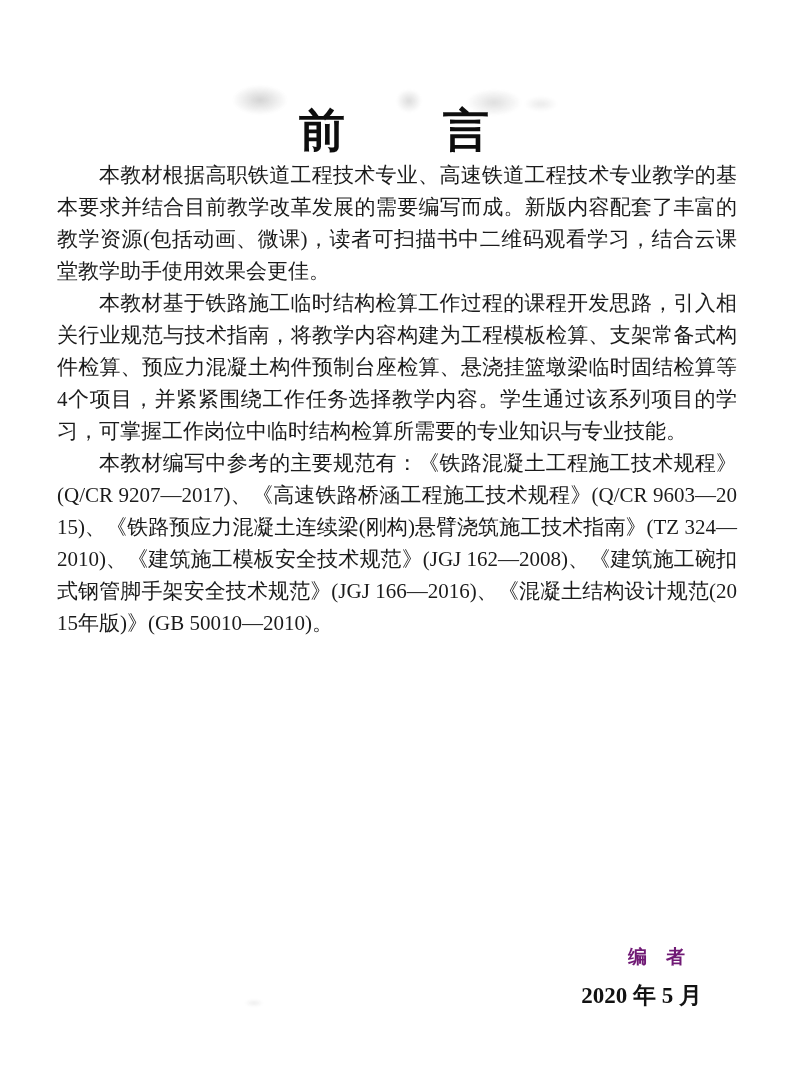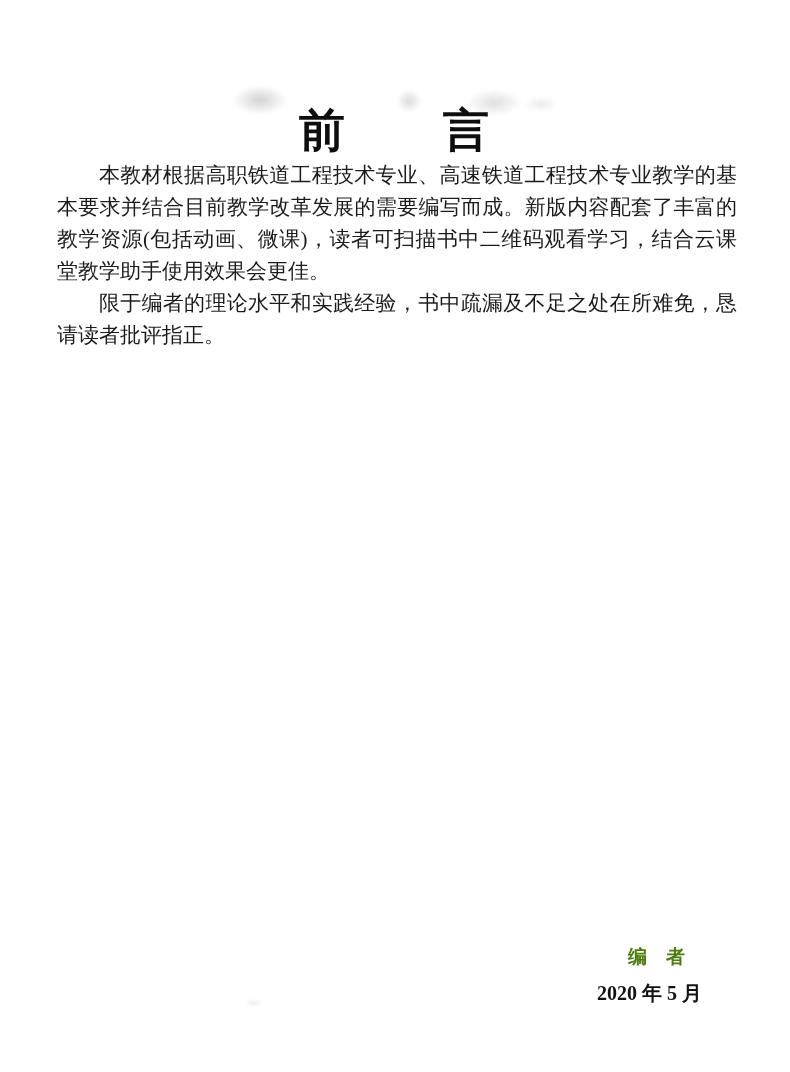--- a/index.html
+++ b/index.html
@@ -36,27 +36,27 @@
   .body-text p{
     margin:0;
     text-indent:2em;
     word-break:break-all;
   }
   .signature{
     position:absolute;
     top:944px;right:105px;
     font-size:19px;
     font-weight:bold;
-    color:#4d7c0f;
+    color:#701a75;
     white-space:pre;
   }
   .pub-date{
     position:absolute;
     top:980px;right:88px;
-    font-size:20px;
+    font-size:23px;
     font-weight:bold;
     color:#121212;
     white-space:pre;
   }
   .scan-artifact{
     position:absolute;
     background:radial-gradient(ellipse at center, rgba(125,125,125,0.45), rgba(125,125,125,0) 70%);
     filter:blur(1px);
     pointer-events:none;
   }
@@ -74,20 +74,21 @@
   <div class="scan-artifact a1"></div>
   <div class="scan-artifact a2"></div>
   <div class="scan-artifact a3"></div>
   <div class="scan-artifact a4"></div>
   <div class="scan-artifact a5"></div>
 
   <h1 class="page-title">前　　言</h1>
 
   <div class="body-text">
     <p>本教材根据高职铁道工程技术专业、高速铁道工程技术专业教学的基本要求并结合目前教学改革发展的需要编写而成。新版内容配套了丰富的教学资源(包括动画、微课)，读者可扫描书中二维码观看学习，结合云课堂教学助手使用效果会更佳。</p>
-    <p>限于编者的理论水平和实践经验，书中疏漏及不足之处在所难免，恳请读者批评指正。</p>
+    <p>本教材基于铁路施工临时结构检算工作过程的课程开发思路，引入相关行业规范与技术指南，将教学内容构建为工程模板检算、支架常备式构件检算、预应力混凝土构件预制台座检算、悬浇挂篮墩梁临时固结检算等4个项目，并紧紧围绕工作任务选择教学内容。学生通过该系列项目的学习，可掌握工作岗位中临时结构检算所需要的专业知识与专业技能。</p>
+    <p>本教材编写中参考的主要规范有：《铁路混凝土工程施工技术规程》(Q/CR 9207—2017)、《高速铁路桥涵工程施工技术规程》(Q/CR 9603—2015)、《铁路预应力混凝土连续梁(刚构)悬臂浇筑施工技术指南》(TZ 324—2010)、《建筑施工模板安全技术规范》(JGJ 162—2008)、《建筑施工碗扣式钢管脚手架安全技术规范》(JGJ 166—2016)、《混凝土结构设计规范(2015年版)》(GB 50010—2010)。</p>
   </div>
 
   <div class="signature">编　者</div>
 
   <div class="pub-date">2020 年 5 月</div>
 
 </div>
 
 </body></html>

